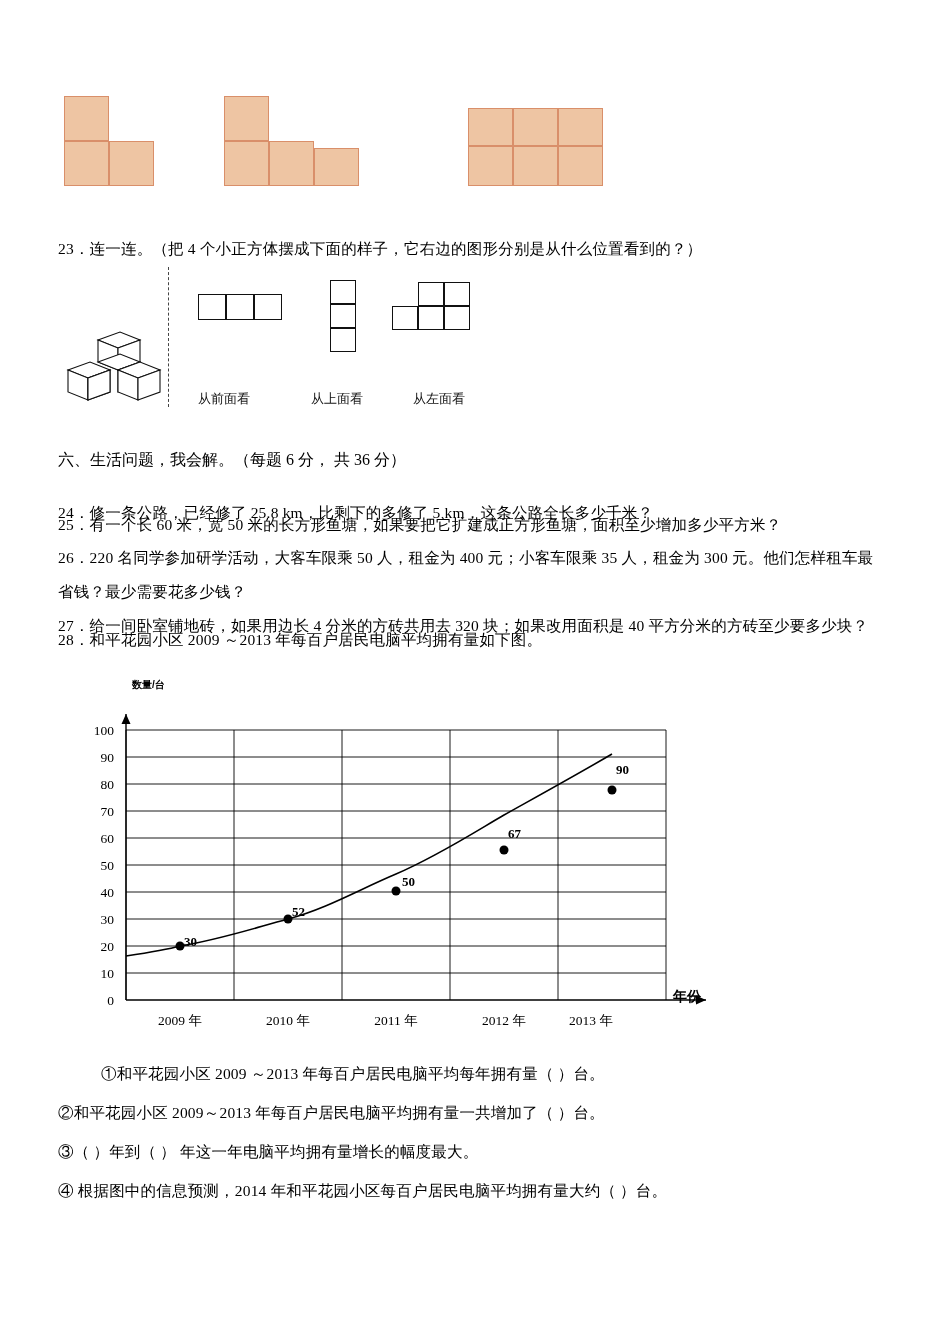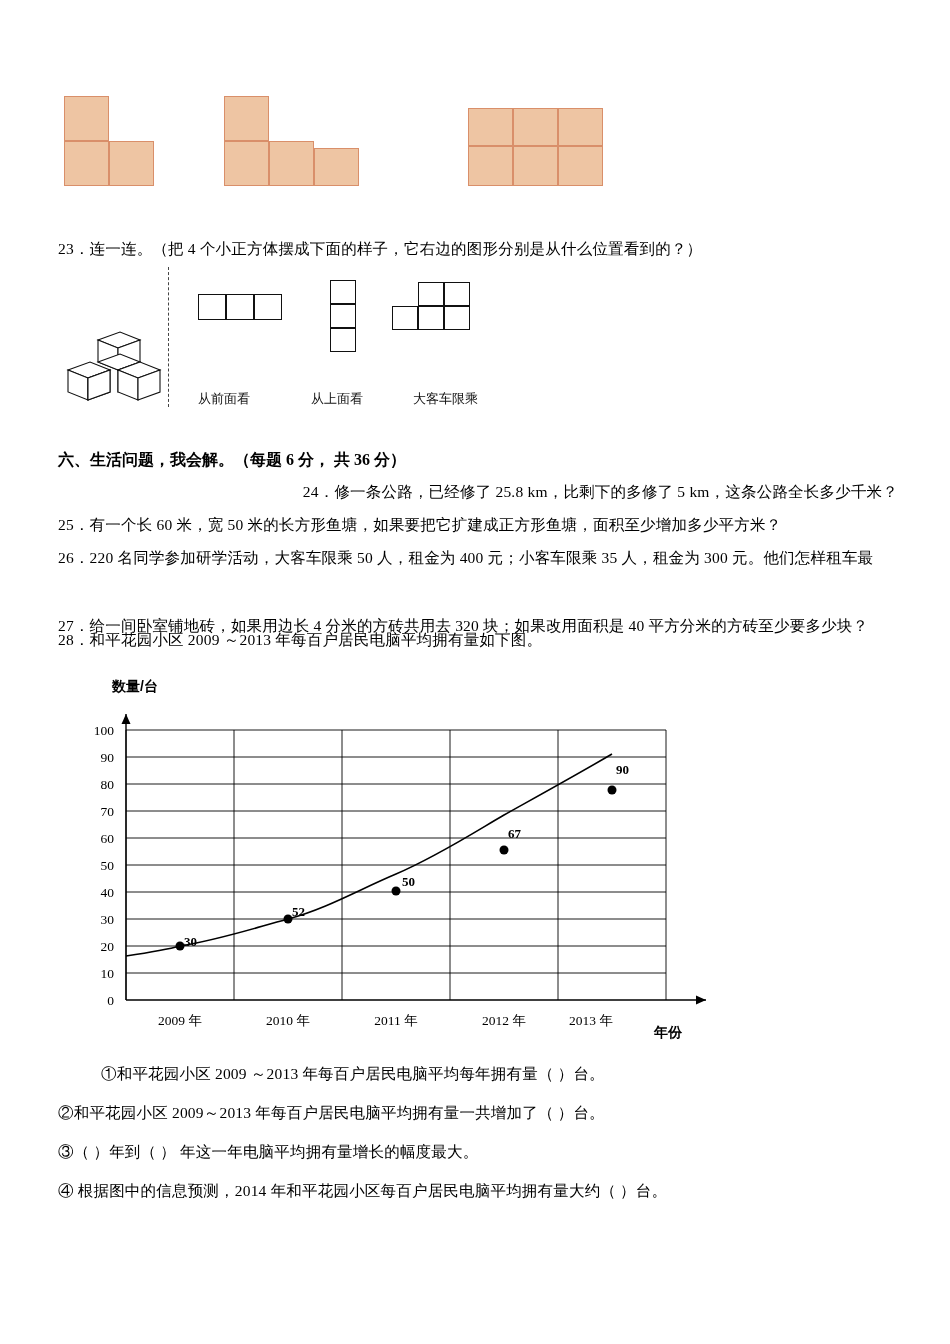--- a/index.html
+++ b/index.html
@@ -39,21 +39,21 @@
   .q {
     font-size: 15.5px;
     line-height: 1.5;
     letter-spacing: 0.2px;
     font-family: Liberation Serif, serif;
   }
   .qline { position: absolute; left: 58px; width: 840px; }
 
   .section-head {
     font-size: 16px;
-    font-weight: bold;
+    font-weight: normal;
   }
 
   
   .q23-area {
     position: absolute;
     left: 58px;
     top: 262px;
     width: 840px;
     height: 160px;
   }
@@ -81,23 +81,23 @@
   
   .chart-wrap {
     position: absolute;
     left: 58px;
     top: 678px;
     width: 700px;
     height: 360px;
   }
   .chart-title {
     position: absolute;
-    left: 54px;
+    left: 74px;
     top: 0px;
-    font-size: 14px;
+    font-size: 10px;
     font-weight: bold;
     font-family: "Liberation Sans", sans-serif;
   }
   .ylabel-num {
     position: absolute;
     font-size: 13.5px;
     font-family: "Liberation Serif", serif;
     text-align: right;
     width: 28px;
   }
@@ -191,28 +191,29 @@
     </div>
     <div class="viewlabel" style="left:253px; top:128px;">从上面看</div>
 
     <div>
       <div class="sq" style="left:360px; top:20px; width:26px; height:24px;"></div>
       <div class="sq" style="left:386px; top:20px; width:26px; height:24px;"></div>
       <div class="sq" style="left:334px; top:44px; width:26px; height:24px;"></div>
       <div class="sq" style="left:360px; top:44px; width:26px; height:24px;"></div>
       <div class="sq" style="left:386px; top:44px; width:26px; height:24px;"></div>
     </div>
-    <div class="viewlabel" style="left:355px; top:128px;">大客车限乘</div>
+    <div class="viewlabel" style="left:355px; top:128px;">从左面看</div>
   </div>
 
   <div class="qline section-head" style="top:450px;">六、生活问题，我会解。（每题 6 分， 共 36 分）</div>
 
-  <div class="qline q" style="top:480px;text-align:right;">24．修一条公路，已经修了 25.8 km，比剩下的多修了 5 km，这条公路全长多少千米？</div>
+  <div class="qline q" style="top:501px;">24．修一条公路，已经修了 25.8 km，比剩下的多修了 5 km，这条公路全长多少千米？</div>
   <div class="qline q" style="top:513px;">25．有一个长 60 米，宽 50 米的长方形鱼塘，如果要把它扩建成正方形鱼塘，面积至少增加多少平方米？</div>
   <div class="qline q" style="top:546px;">26．220 名同学参加研学活动，大客车限乘 50 人，租金为 400 元；小客车限乘 35 人，租金为 300 元。他们怎样租车最</div>
+  <div class="qline q" style="top:580px;">省钱？最少需要花多少钱？</div>
   <div class="qline q" style="top:614px;">27．给一间卧室铺地砖，如果用边长 4 分米的方砖共用去 320 块；如果改用面积是 40 平方分米的方砖至少要多少块？</div>
   <div class="qline q" style="top:628px;">28．和平花园小区 2009 ～2013 年每百户居民电脑平均拥有量如下图。</div>
 
   <div class="chart-wrap">
     <div class="chart-title">数量/台</div>
 
     <div class="ylabel-num" style="left:28px; top:45px;">100</div>
     <div class="ylabel-num" style="left:28px; top:72px;">90</div>
     <div class="ylabel-num" style="left:28px; top:99px;">80</div>
     <div class="ylabel-num" style="left:28px; top:126px;">70</div>
@@ -268,21 +269,21 @@
     <div class="pt-label" style="left:344px; top:196px;">50</div>
     <div class="pt-label" style="left:450px; top:148px;">67</div>
     <div class="pt-label" style="left:558px; top:84px;">90</div>
 
     <div class="xlabel-txt" style="left:77px;  top:334px;">2009 年</div>
     <div class="xlabel-txt" style="left:185px; top:334px;">2010 年</div>
     <div class="xlabel-txt" style="left:293px; top:334px;">2011 年</div>
     <div class="xlabel-txt" style="left:401px; top:334px;">2012 年</div>
     <div class="xlabel-txt" style="left:488px; top:334px;">2013 年</div>
 
-    <div class="axis-name" style="left:596px; top:310px;margin-top:36px;">年份</div>
+    <div class="axis-name" style="left:615px; top:310px;">年份</div>
   </div>
 
   <div class="qline q" style="top:1062px;margin-left:43px;">①和平花园小区 2009 ～2013 年每百户居民电脑平均每年拥有量（     ）台。</div>
   <div class="qline q" style="top:1101px;">②和平花园小区 2009～2013 年每百户居民电脑平均拥有量一共增加了（     ）台。</div>
   <div class="qline q" style="top:1140px;">③（      ）年到（      ） 年这一年电脑平均拥有量增长的幅度最大。</div>
   <div class="qline q" style="top:1179px;">④ 根据图中的信息预测，2014 年和平花园小区每百户居民电脑平均拥有量大约（     ）台。</div>
 
 </div>
 
 </body></html>

